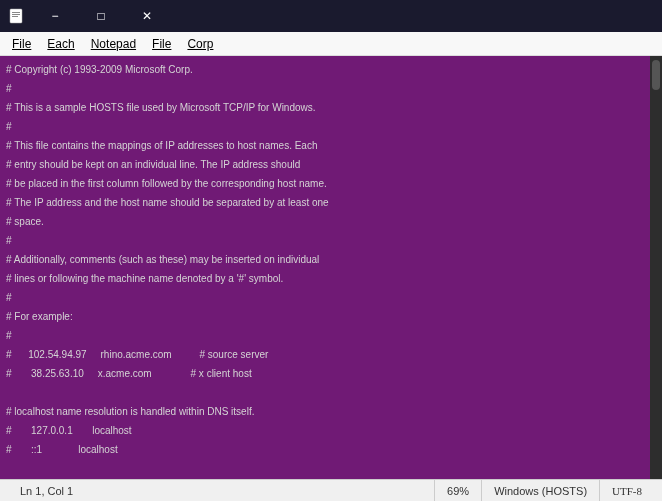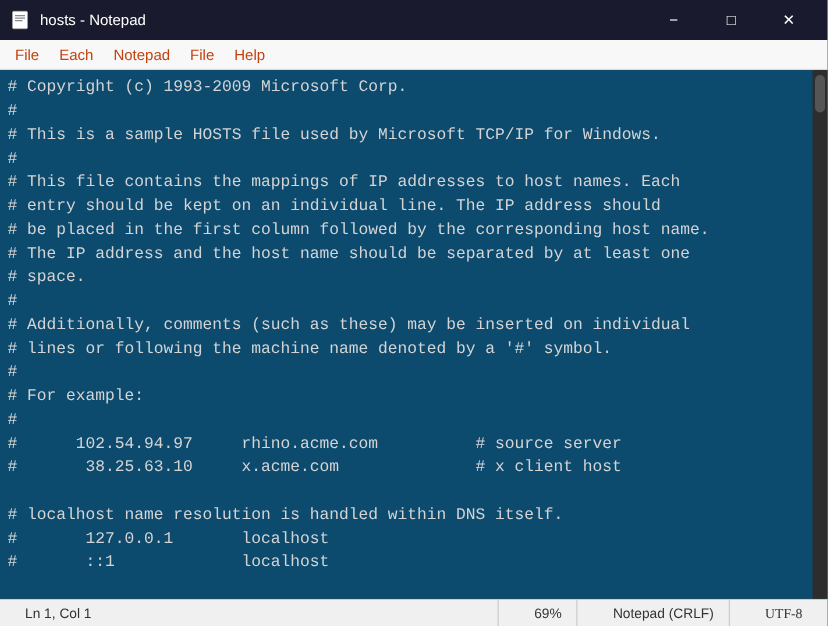--- a/index.html
+++ b/index.html
@@ -39,37 +39,38 @@
       background: #f8f8f8;
       height: 24px;
       display: flex;
       align-items: center;
       padding: 0 4px;
       border-bottom: 1px solid #ddd;
     }
     .menu-item {
       padding: 2px 8px;
       font-size: 12px;
-      color: #c2410c;
+      color: #000000;
       cursor: pointer;
       border-radius: 2px;
+      text-decoration: underline;
     }
 
     
     .editor-container {
       background: #1e1e1e;
       flex: 1;
       display: flex;
       position: relative;
     }
     .editor-content {
-      background: #0c4a6e;
+      background: #701a75;
       color: #d4d4d4;
-      font-family: Liberation Mono, monospace;
-      font-size: 13px;
+      font-family: Liberation Sans, sans-serif;
+      font-size: 10px;
       line-height: 19px;
       padding: 4px 6px;
       flex: 1;
       overflow: hidden;
       white-space: pre;
       width: 100%;
     }
     .scrollbar-v {
       width: 12px;
       background: #2d2d2d;
@@ -93,21 +94,21 @@
     
     .status-bar {
       background: #f0f0f0;
       height: 22px;
       display: flex;
       align-items: center;
       padding: 0 8px;
       font-size: 11px;
       color: #333;
       border-top: 1px solid #ccc;
-      gap: 16px;
+      gap: 0;
     }
     .status-section {
       padding: 0 12px;
       border-right: 1px solid #ccc;
       height: 100%;
       display: flex; align-items: center;
     }
     .status-section:last-child { border-right: none; font-family: Liberation Serif, serif; }
     .status-section:first-child { flex: 1; }
   </style>
@@ -116,34 +117,33 @@
 
 <div class="title-bar">
   <div class="title-bar-icon">
     <svg viewBox="0 0 16 16" fill="none">
       <rect x="2" y="1" width="12" height="14" rx="1" fill="#fff" stroke="#aaa" stroke-width="0.5"></rect>
       <rect x="4" y="4" width="8" height="1" fill="#888"></rect>
       <rect x="4" y="6" width="8" height="1" fill="#888"></rect>
       <rect x="4" y="8" width="6" height="1" fill="#888"></rect>
     </svg>
   </div>
-  <span class="title-bar-title">hosts - Notepad</span>
   <div class="title-bar-controls">
     <button class="title-btn">−</button>
     <button class="title-btn">□</button>
     <button class="title-btn close">✕</button>
   </div>
 </div>
 
 <div class="menu-bar">
   <span class="menu-item">File</span>
   <span class="menu-item">Each</span>
   <span class="menu-item">Notepad</span>
   <span class="menu-item">File</span>
-  <span class="menu-item">Help</span>
+  <span class="menu-item">Corp</span>
 </div>
 
 <div class="main-area">
   <div class="editor-container" style="height:100%;">
     <div class="editor-content"># Copyright (c) 1993-2009 Microsoft Corp.
 #
 # This is a sample HOSTS file used by Microsoft TCP/IP for Windows.
 #
 # This file contains the mappings of IP addresses to host names. Each
 # entry should be kept on an individual line. The IP address should
@@ -169,18 +169,18 @@
 </div>
 
 <div class="status-bar">
   <div class="status-section">
     <span>Ln 1, Col 1</span>
   </div>
   <div class="status-section">
     <span>69%</span>
   </div>
   <div class="status-section">
-    <span>Notepad (CRLF)</span>
+    <span>Windows (HOSTS)</span>
   </div>
   <div class="status-section">
     <span>UTF-8</span>
   </div>
 </div>
 
 </body></html>

